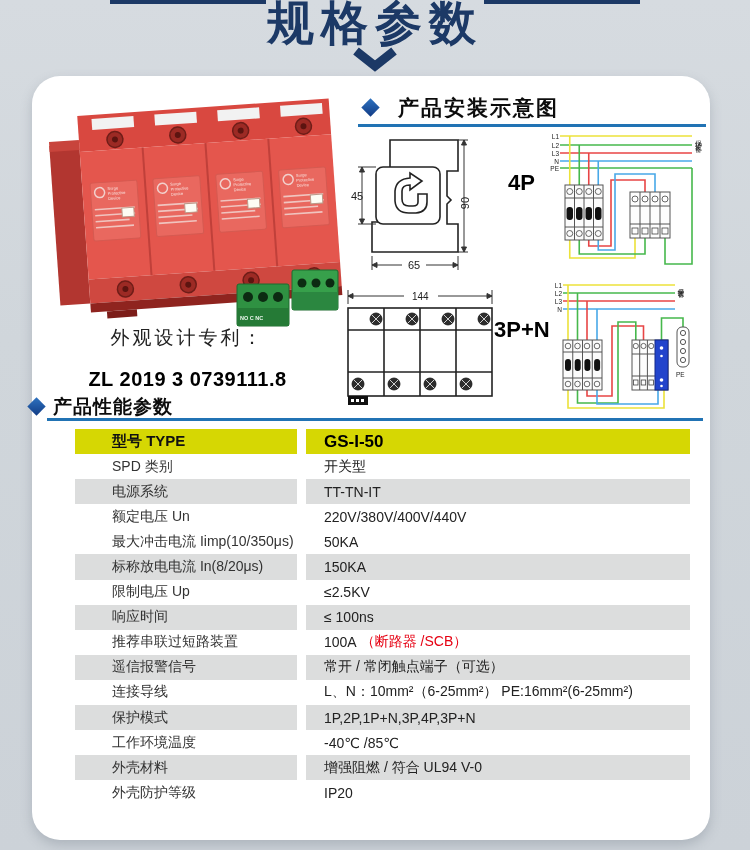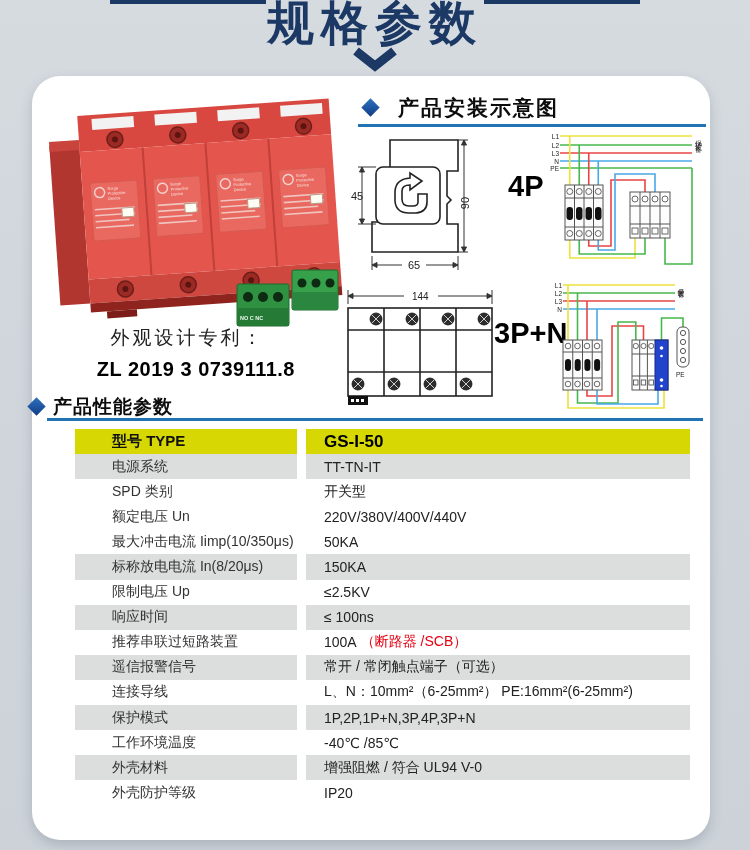--- a/index.html
+++ b/index.html
@@ -22,23 +22,23 @@
     border-radius:28px;box-shadow:0 5px 12px rgba(95,105,120,.28);
   }
   
   .diamond{width:13px;height:13px;transform:rotate(45deg);
     background:linear-gradient(135deg,#2e72c0,#123c85);}
   .sec-title{font-weight:bold;color:#0c0c0c;white-space:nowrap;}
   .sec-underline{height:3px;background:var(--accent);}
   
   .patent{width:215px;text-align:center;color:#222;}
   .patent-l1{font-size:19px;letter-spacing:3px;}
-  .patent-l2{font-size:20px;font-weight:bold;color:#000;margin-top:7px;letter-spacing:.5px;text-align:right;}
-  
-  .pole-label{font-size:29px;font-weight:bold;color:#000;}
+  .patent-l2{font-size:20px;font-weight:bold;color:#000;margin-top:17px;letter-spacing:.5px;}
+  
+  .pole-label{font-size:22px;font-weight:bold;color:#000;}
   
   .v-label{writing-mode:vertical-rl;text-orientation:upright;
     font-size:7px;letter-spacing:2px;color:#222;line-height:9px;}
   
   .spec-table{left:75px;top:429px;width:615px;}
   .spec-row{display:flex;height:25.1px;align-items:center;font-size:14px;color:#222;}
   .cell-label{width:222px;height:100%;display:flex;align-items:center;
     padding-left:37px;box-sizing:border-box;color:#333;}
   .cell-gap{width:9px;height:100%;}
   .cell-value{flex:1;height:100%;display:flex;align-items:center;
@@ -435,35 +435,35 @@
   <div class="abs sec-underline" style="left:47px;top:418px;width:656px;"></div>
 
   <div class="abs spec-table">
       <div class="spec-row hl">
         <div class="cell-label">型号 TYPE</div>
         <div class="cell-gap"></div>
         <div class="cell-value">
           <span>GS-I-50</span>
         </div>
       </div>
+      <div class="spec-row">
+        <div class="cell-label">SPD 类别</div>
+        <div class="cell-gap"></div>
+        <div class="cell-value">
+          <span>开关型</span>
+        </div>
+      </div>
       <div class="spec-row stripe">
         <div class="cell-label">电源系统</div>
         <div class="cell-gap"></div>
         <div class="cell-value">
           <span>TT-TN-IT</span>
         </div>
       </div>
       <div class="spec-row">
-        <div class="cell-label">SPD 类别</div>
-        <div class="cell-gap"></div>
-        <div class="cell-value">
-          <span>开关型</span>
-        </div>
-      </div>
-      <div class="spec-row">
         <div class="cell-label">额定电压 Un</div>
         <div class="cell-gap"></div>
         <div class="cell-value">
           <span>220V/380V/400V/440V</span>
         </div>
       </div>
       <div class="spec-row">
         <div class="cell-label">最大冲击电流 Iimp(10/350μs)</div>
         <div class="cell-gap"></div>
         <div class="cell-value">

